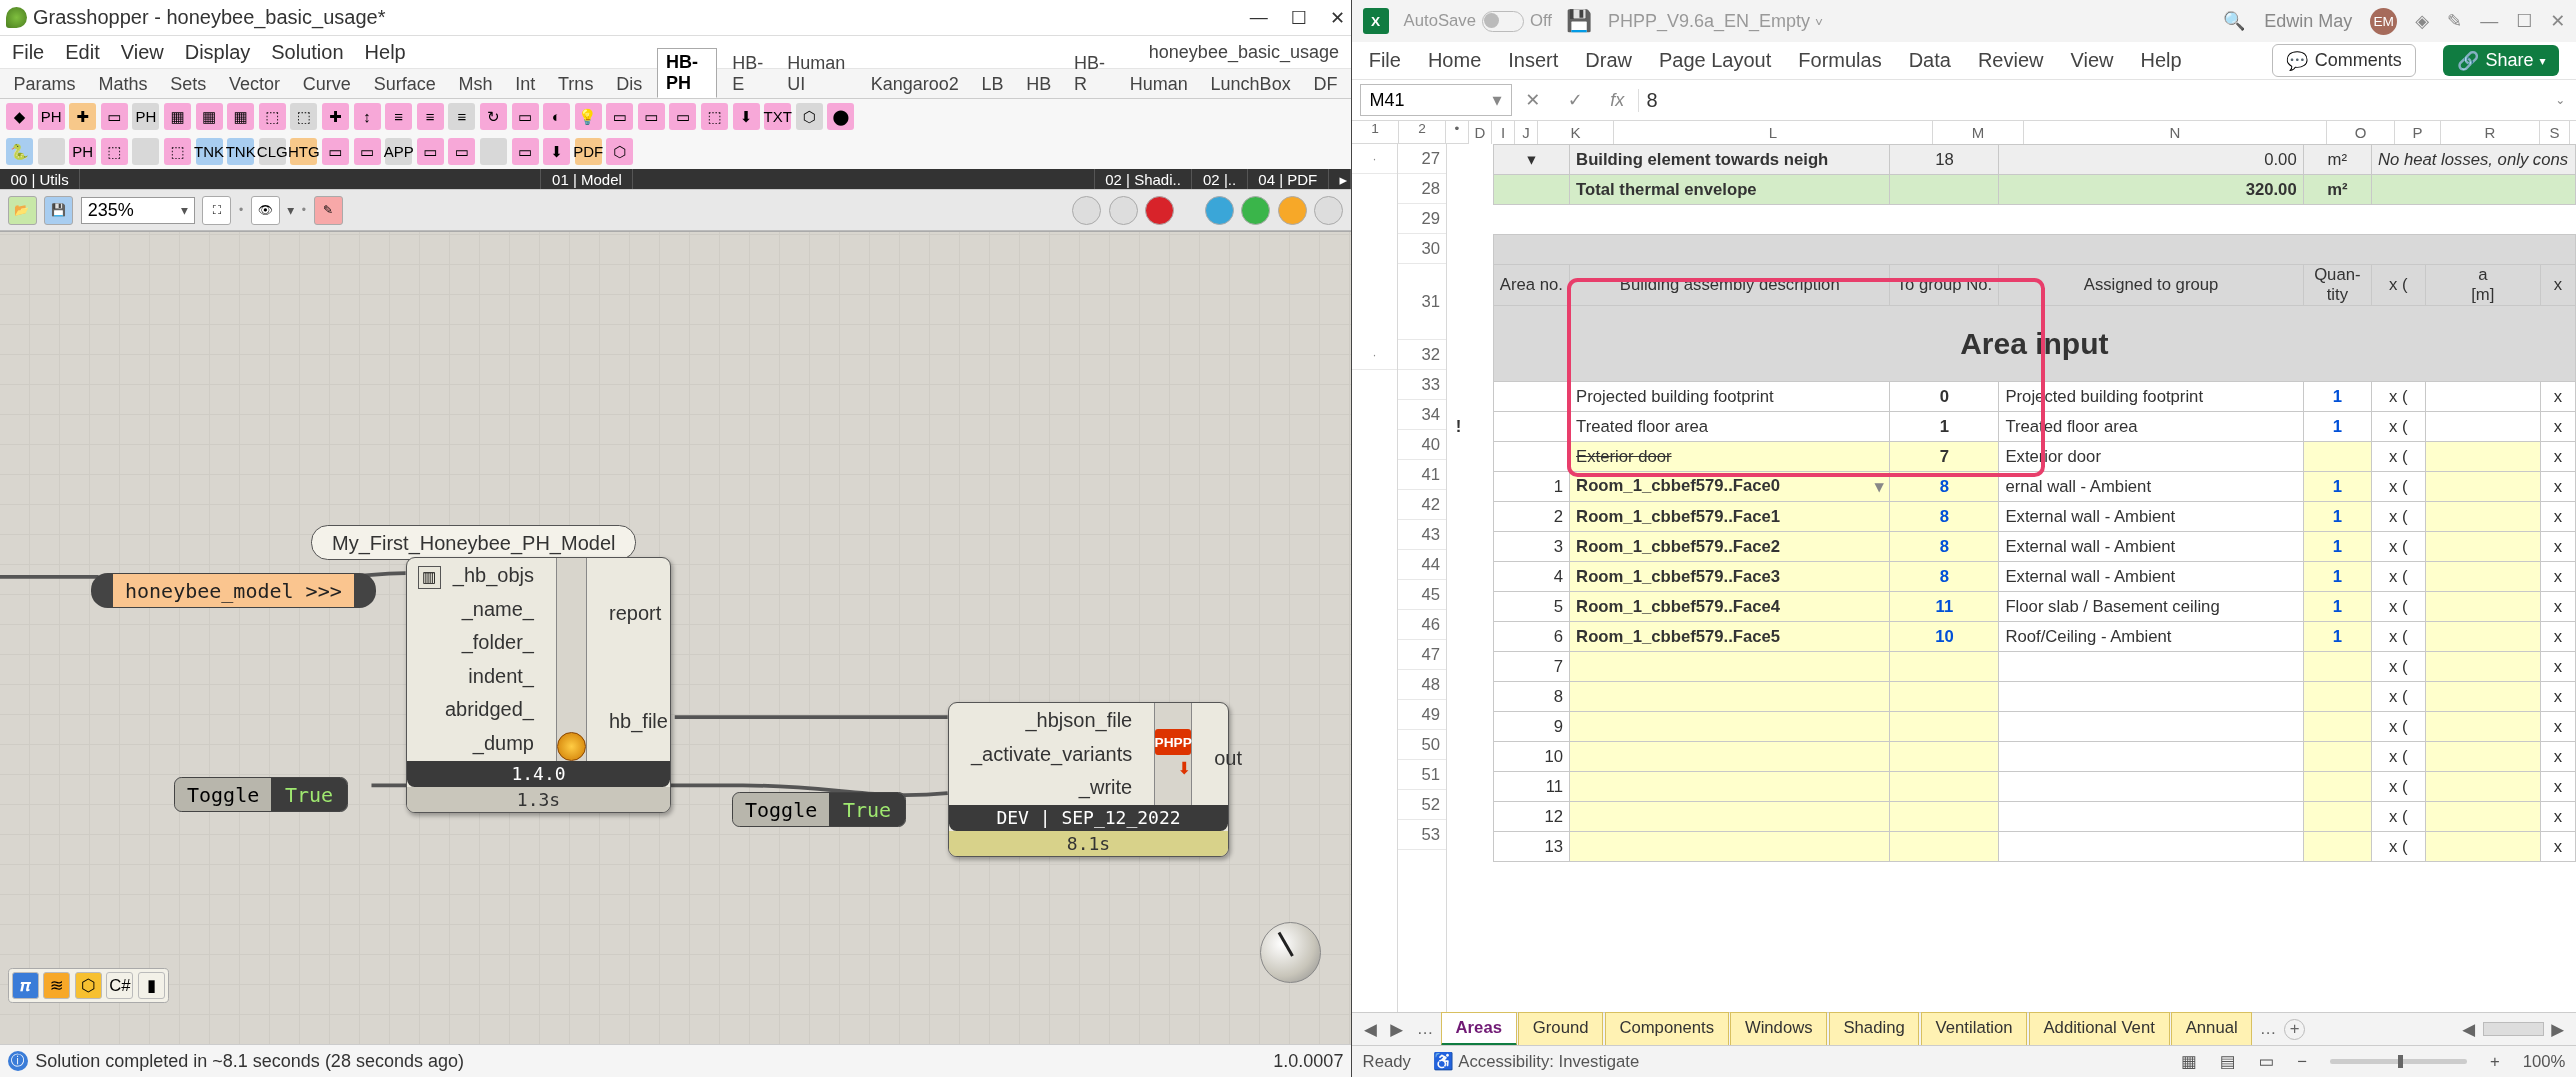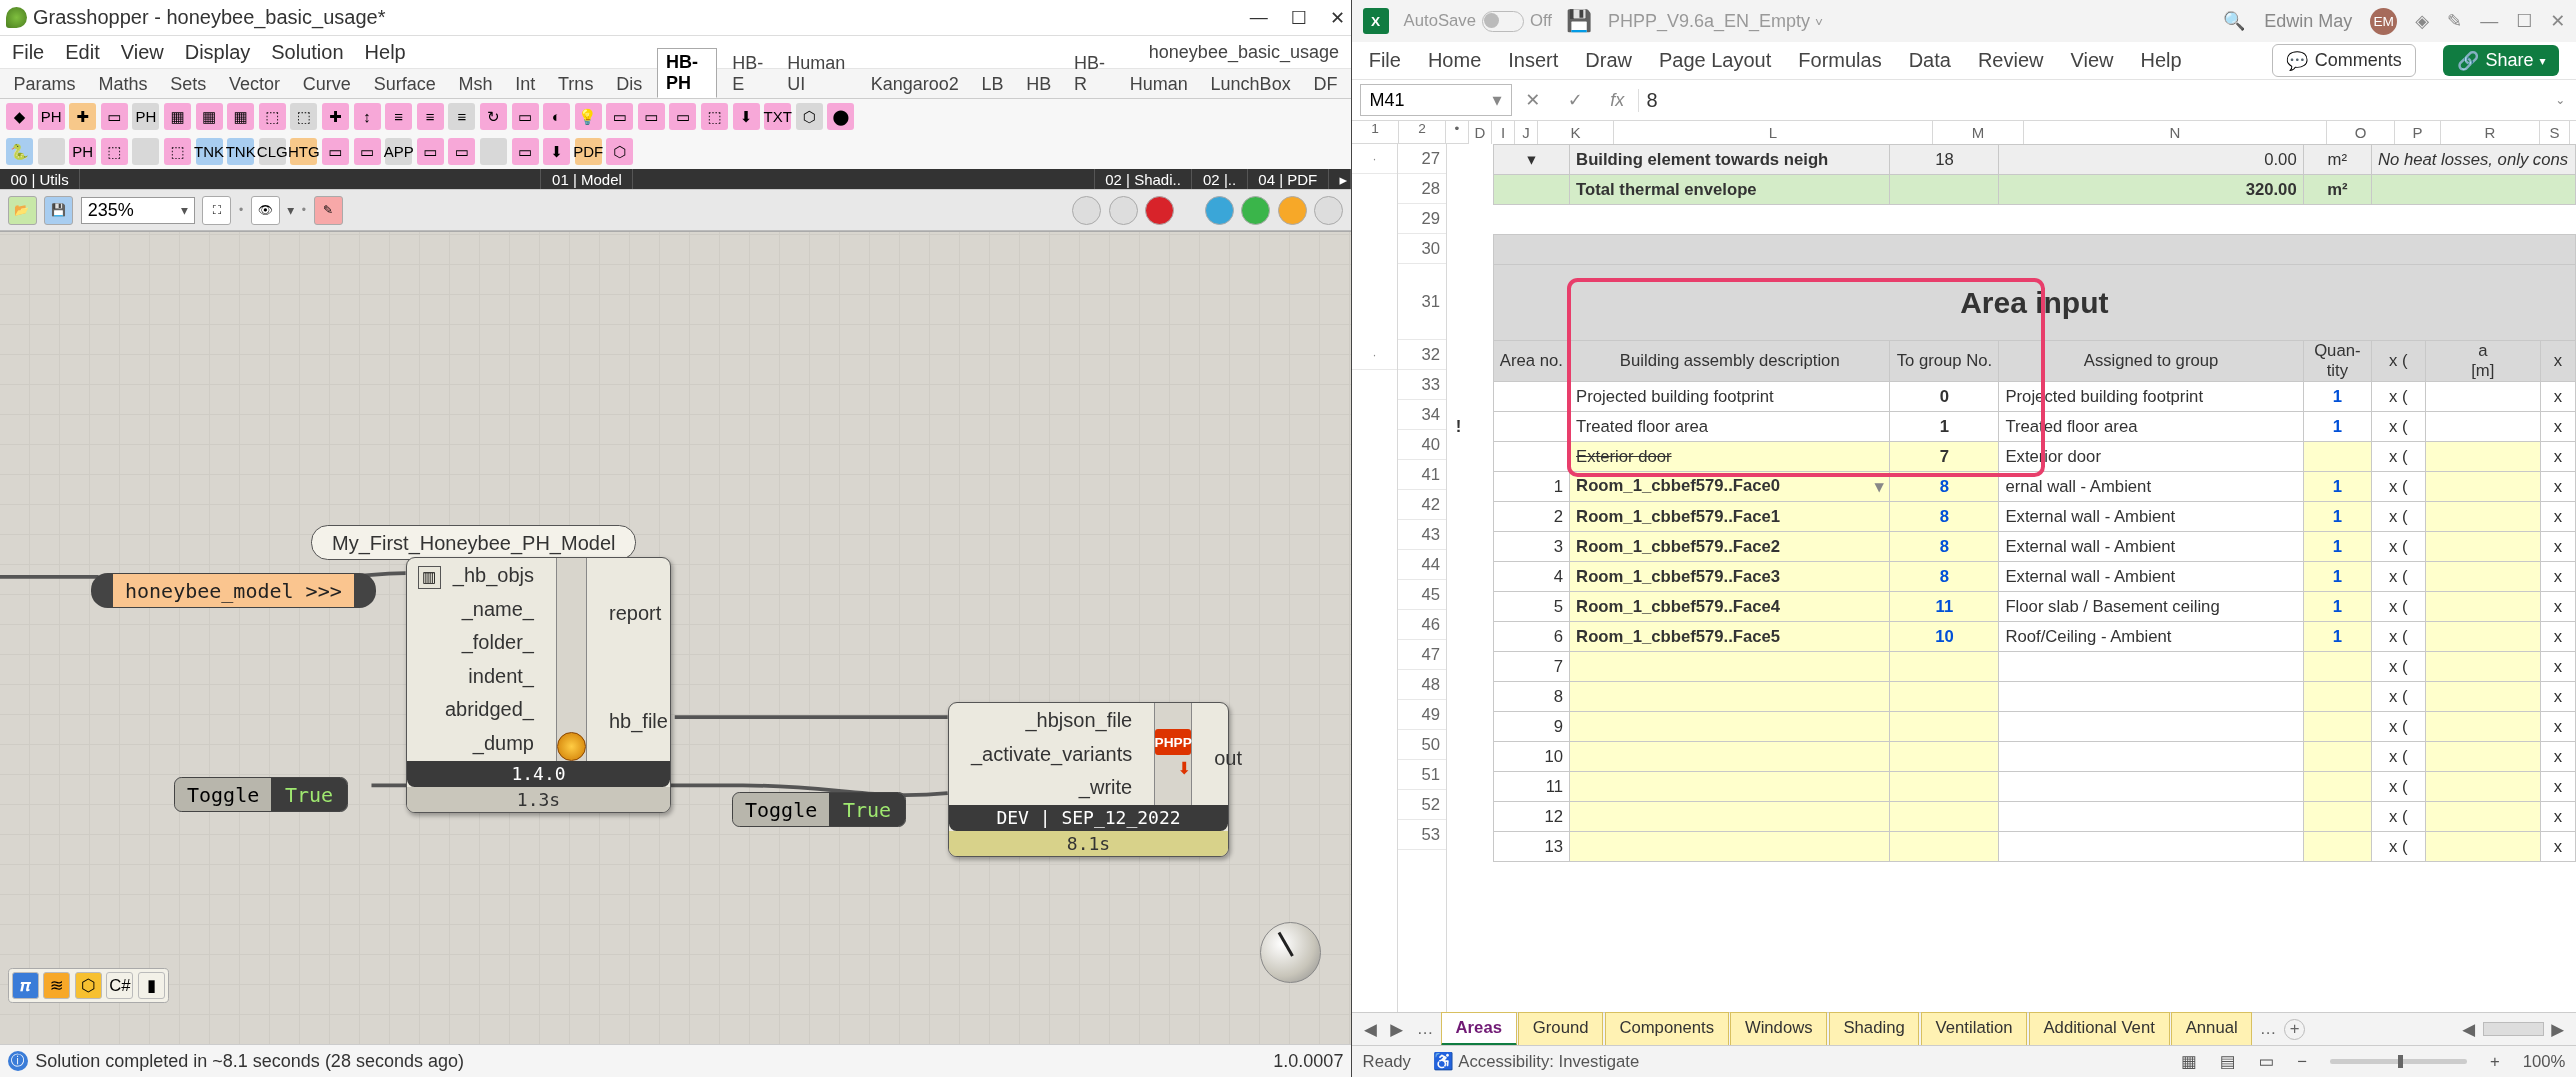--- a/index.html
+++ b/index.html
@@ -493,34 +493,34 @@
             </tr>
             <tr>
               <td colspan="10" style="border:none;height:30px"></td>
             </tr>
             <tr>
               <td colspan="2" style="border:none"></td>
               <td class="hdr-grey" colspan="8" style="height:30px"></td>
             </tr>
             <tr>
               <td colspan="2" style="border:none"></td>
-              <td class="hdr-grey" colspan="8" style="height:76px">
-                <div style="font-size:30px;font-weight:600;text-align:center;padding:18px 0">Area input</div>
-              </td>
-            </tr>
-            <tr>
-              <td colspan="2" style="border:none"></td>
               <td class="hdr-grey centered">Area no.</td>
               <td class="hdr-grey centered">Building assembly description</td>
               <td class="hdr-grey centered">To group No.</td>
               <td class="hdr-grey centered">Assigned to group</td>
               <td class="hdr-grey centered">Quan-<br>tity</td>
               <td class="hdr-grey centered">x (</td>
               <td class="hdr-grey centered">a<br>[m]</td>
               <td class="hdr-grey centered">x</td>
+            </tr>
+            <tr>
+              <td colspan="2" style="border:none"></td>
+              <td class="hdr-grey" colspan="8" style="height:76px">
+                <div style="font-size:30px;font-weight:600;text-align:center;padding:18px 0">Area input</div>
+              </td>
             </tr>
             <tr>
               <td class="red-bang" style="border:none;width:23px"></td>
               <td style="border:none;width:23px"></td>
               <td class="rt "></td>
               <td class=" ">Projected building footprint</td>
               <td class="centered "><b style="color:#333">0</b></td>
               <td>Projected building footprint</td>
               <td class="centered "><b style="color:#0050d8">1</b></td>
               <td class="centered">x (</td>

